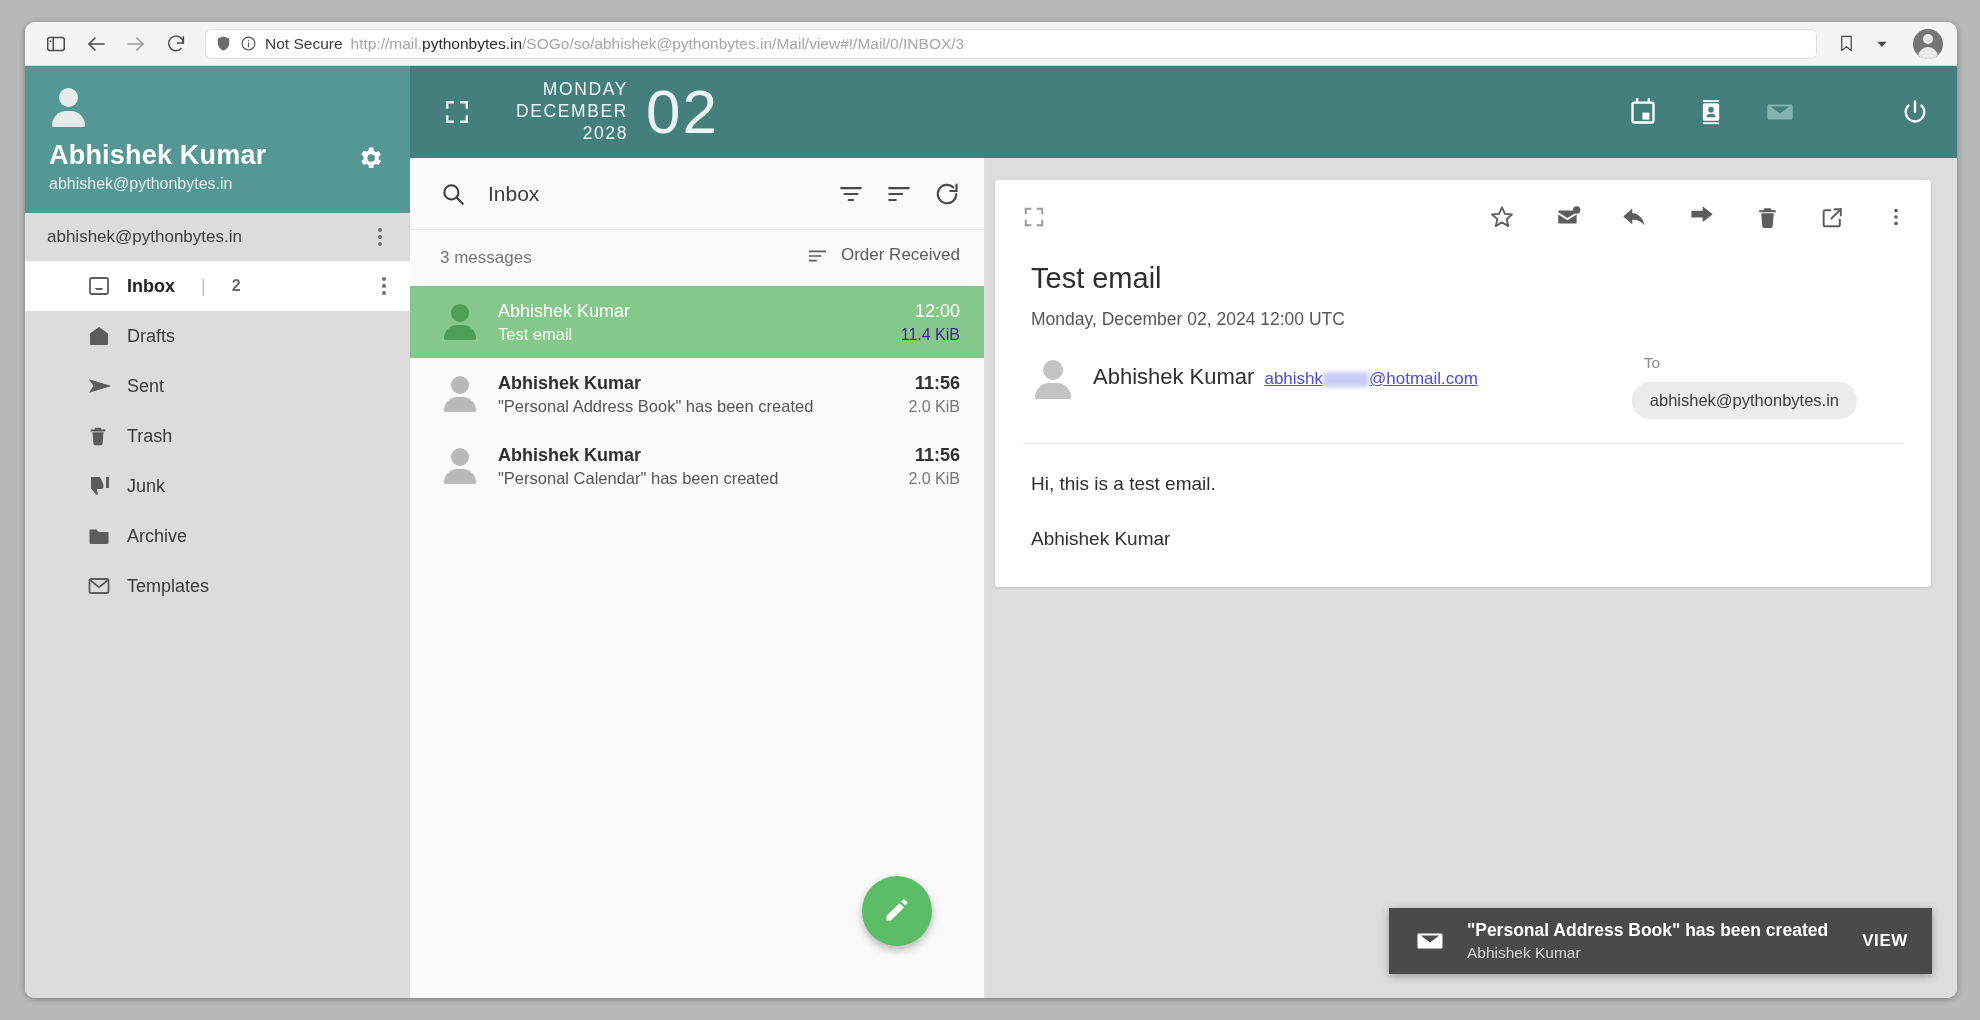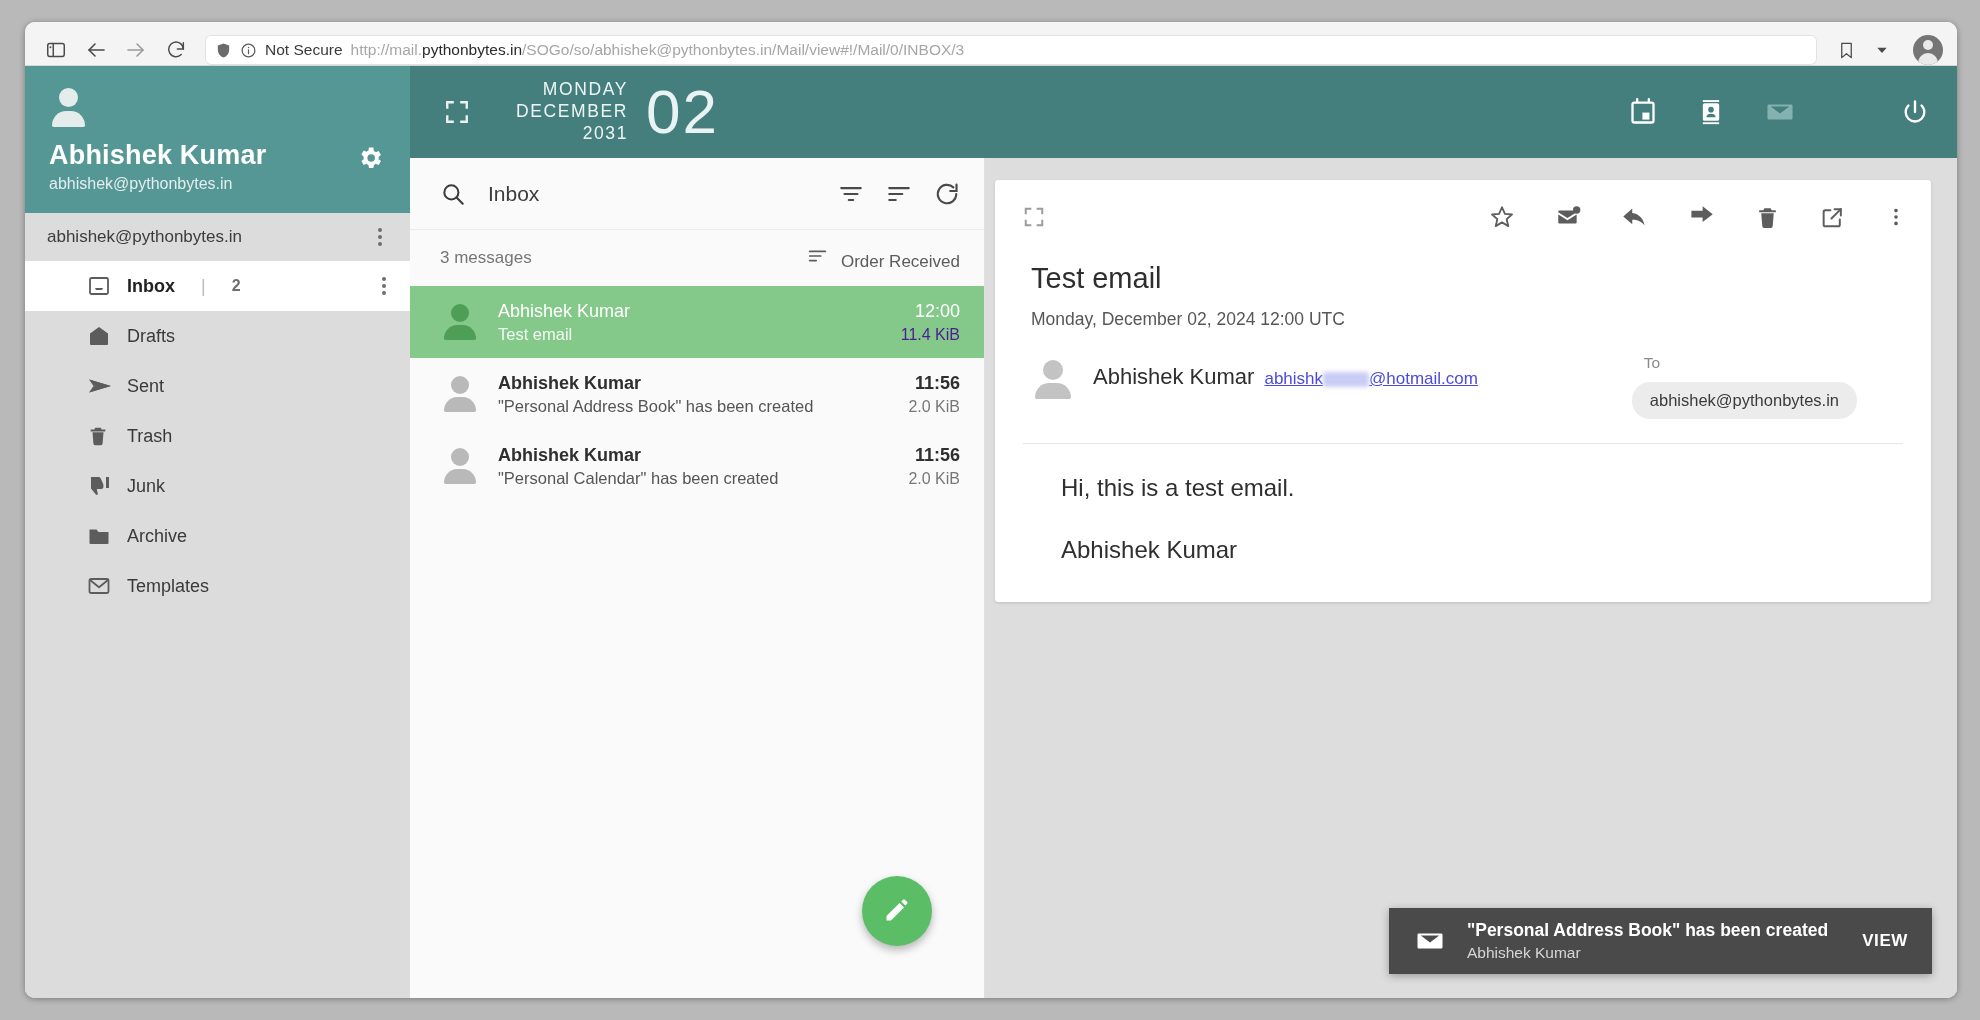--- a/index.html
+++ b/index.html
@@ -16,21 +16,21 @@
     border-radius: 10px;
     box-shadow: 0 1px 6px rgba(0,0,0,.35);
     overflow: hidden;
     display: flex; flex-direction: column;
   }
   
   .chrome {
     height: 44px; flex: 0 0 44px;
     background: #f4f4f4;
     border-bottom: 1px solid #d6d6d6;
-    display: flex; align-items: flex-end;
+    display: flex; align-items: center;
     padding: 0 14px; gap: 6px;
   }
   .cbtn {
     width: 34px; height: 30px;
     display: flex; align-items: center; justify-content: center;
     color: #4a4a4a;
   }
   .cbtn svg { display: block; }
   .urlbar {
     flex: 1 1 auto; height: 30px; margin: 0 6px;
@@ -119,21 +119,21 @@
     padding: 0 24px 0 30px; gap: 22px; border-bottom: 1px solid #ececec;
   }
   .srch-icon { color: #3c3c3c; display:flex; }
   .mlist-title { font-size: 21px; color: #3c3c3c; flex: 1 1 auto; }
   .mlist-top .ic { color: #4a4a4a; display:flex; }
   .mlist-sub {
     height: 56px; flex: 0 0 56px; display: flex; align-items: center;
     padding: 0 24px 0 30px; justify-content: space-between;
     font-size: 17px; color: #767676;
   }
-  .order { display: flex; align-items: flex-end; gap: 12px; font-size: 17px; color: #5c5c5c; }
+  .order { display: flex; align-items: flex-start; gap: 12px; font-size: 17px; color: #5c5c5c; }
   .mrow {
     height: 72px; display: flex; align-items: center; gap: 18px;
     padding: 0 24px 0 30px; cursor: default;
   }
   .mrow.sel { background: #84c98a; }
   .mava { width: 40px; height: 40px; position: relative; flex: 0 0 40px; }
   .mava::before { content:""; position:absolute; left:11px; top:2px; width:18px; height:18px; border-radius:50%; background:#b9b9b9; }
   .mava::after { content:""; position:absolute; left:4px; top:23px; width:32px; height:15px; border-radius:15px 15px 2px 2px; background:#b9b9b9; }
   .mrow.sel .mava::before, .mrow.sel .mava::after { background: #4f9e57; }
   .mtext { flex: 1 1 auto; min-width: 0; }
@@ -171,21 +171,21 @@
   .faddr { font-size: 17px; color: #4b4bdc; text-decoration: underline; position: relative; }
   .blur { display:inline-block; width: 46px; height: 15px; background: #c9cdf5; vertical-align: middle; border-radius: 2px; filter: blur(2px); }
   .torail { margin-left: auto; text-align: left; padding-right: 10px; }
   .tolabel { font-size: 15.5px; color: #8a8a8a; padding-left: 12px; }
   .chip {
     margin-top: 10px; display: inline-block;
     background: #ececec; border-radius: 18px;
     padding: 9px 18px; font-size: 16.5px; color: #3b3b3b;
   }
   .body { padding: 26px 36px 34px 36px; }
-  .body p { font-size: 24px; color: #2f2f2f; line-height: 1.5; margin-left: 30px; }
+  .body p { font-size: 19px; color: #2f2f2f; line-height: 1.5; }
   .body p + p { margin-top: 26px; }
   
   .toast {
     position: absolute; right: 25px; bottom: 24px;
     min-width: 512px; height: 66px; background: #4a4a4a; color: #fff;
     display: flex; align-items: center; gap: 22px; padding: 0 24px 0 26px;
     box-shadow: 0 2px 8px rgba(0,0,0,.3);
   }
   .toast .ic { color: #fff; display:flex; }
   .toast-text { flex: 1 1 auto; }
@@ -367,21 +367,21 @@
               <polyline points="16,3 21,3 21,8"></polyline>
             <polyline points="21,16 21,21 16,21"></polyline>
               <polyline points="8,21 3,21 3,16"></polyline>
           </svg>
         </span>
 
         <div class="datebox">
           <div class="dparts">
             <div>MONDAY</div>
             <div>DECEMBER</div>
-            <div>2031</div>
+            <div>2028</div>
           </div>
           <div class="dnum">02</div>
         </div>
 
         <div class="topbar-spacer"></div>
 
         <div class="tb-icons">
           <span class="ic">
             <svg width="28" height="28" viewBox="0 0 24 24" fill="currentColor">
               <path d="M7 1v2M17 1v2" stroke="currentColor" stroke-width="2" stroke-linecap="round"></path>

